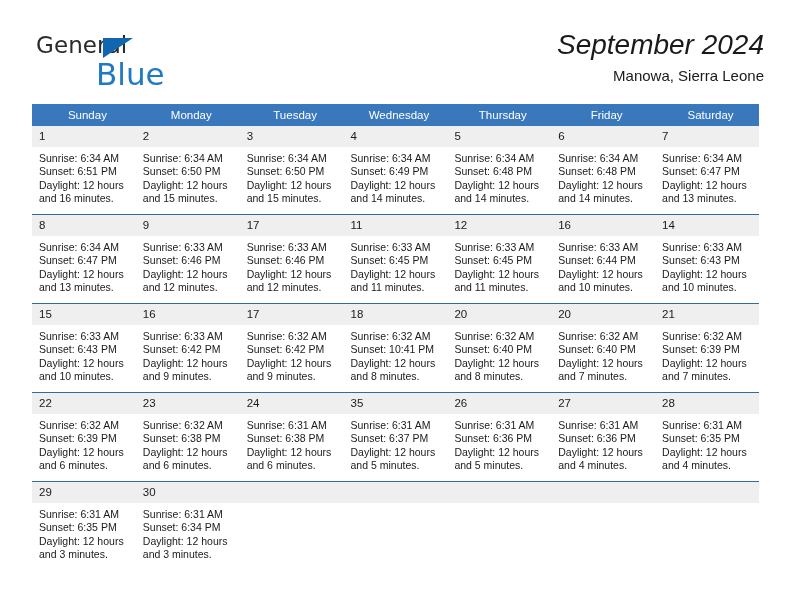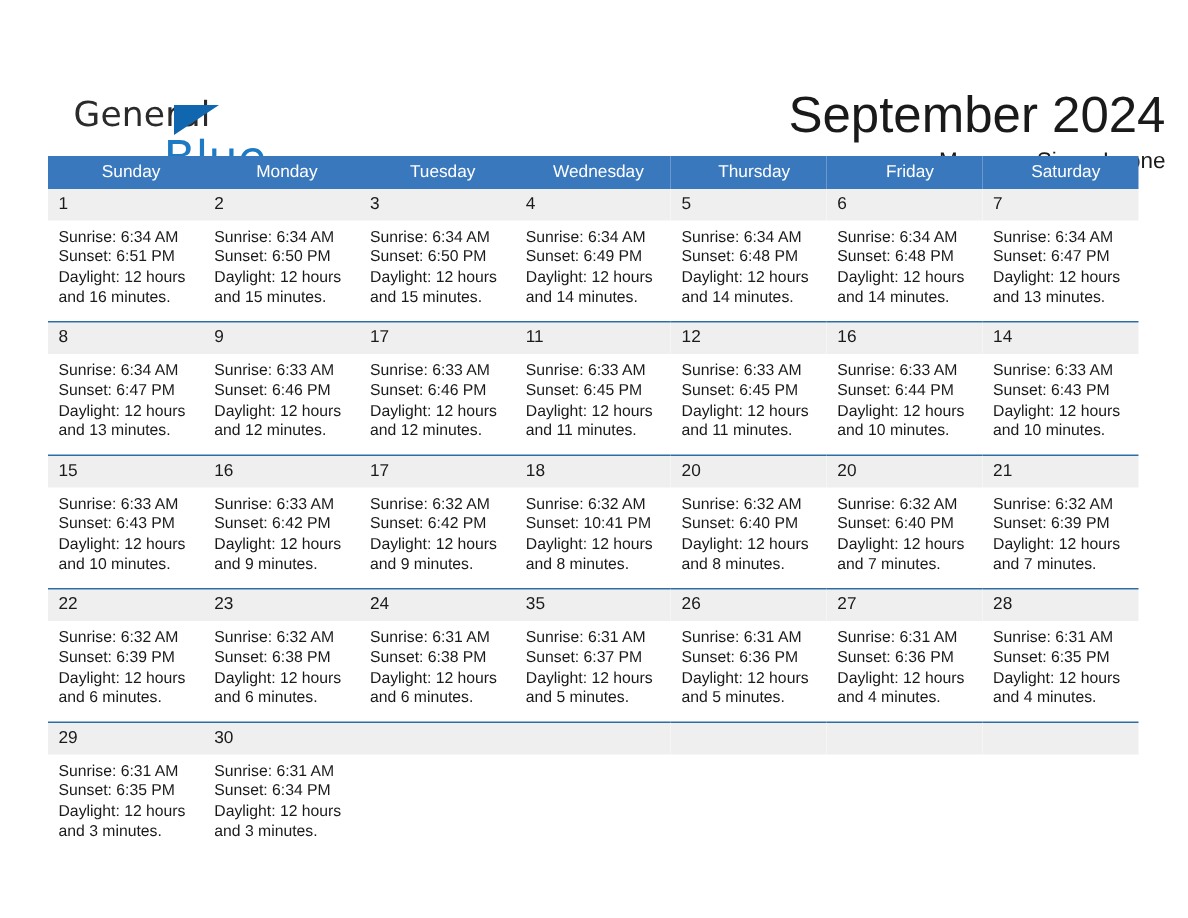--- a/index.html
+++ b/index.html
@@ -17,25 +17,24 @@
   .page {
     position: relative;
     width: 792px;
     height: 612px;
     box-sizing: border-box;
   }
 
   
   .header {
     position: absolute;
-    left: 49px;
+    left: 36px;
     top: 28px;
     width: 728px;
     height: 72px;
-    margin-top: 32px;
   }
   .logo {
     position: absolute;
     left: 0;
     top: 4px;
     width: 200px;
     height: 56px;
   }
   .logo-general {
     position: absolute;
@@ -63,24 +62,25 @@
     color: #1f7ac4;
     font-family: "DejaVu Sans", sans-serif;
   }
   .title-block {
     position: absolute;
     right: 0;
     top: 0;
     text-align: right;
   }
   .cal-title {
-    font-size: 34px;
+    font-size: 28px;
     color: #1a1a1a;
     line-height: 34px;
     white-space: nowrap;
+    font-style: italic;
   }
   .cal-subtitle {
     font-size: 15px;
     color: #1a1a1a;
     line-height: 22px;
     margin-top: 3px;
     white-space: nowrap;
   }
 
   

